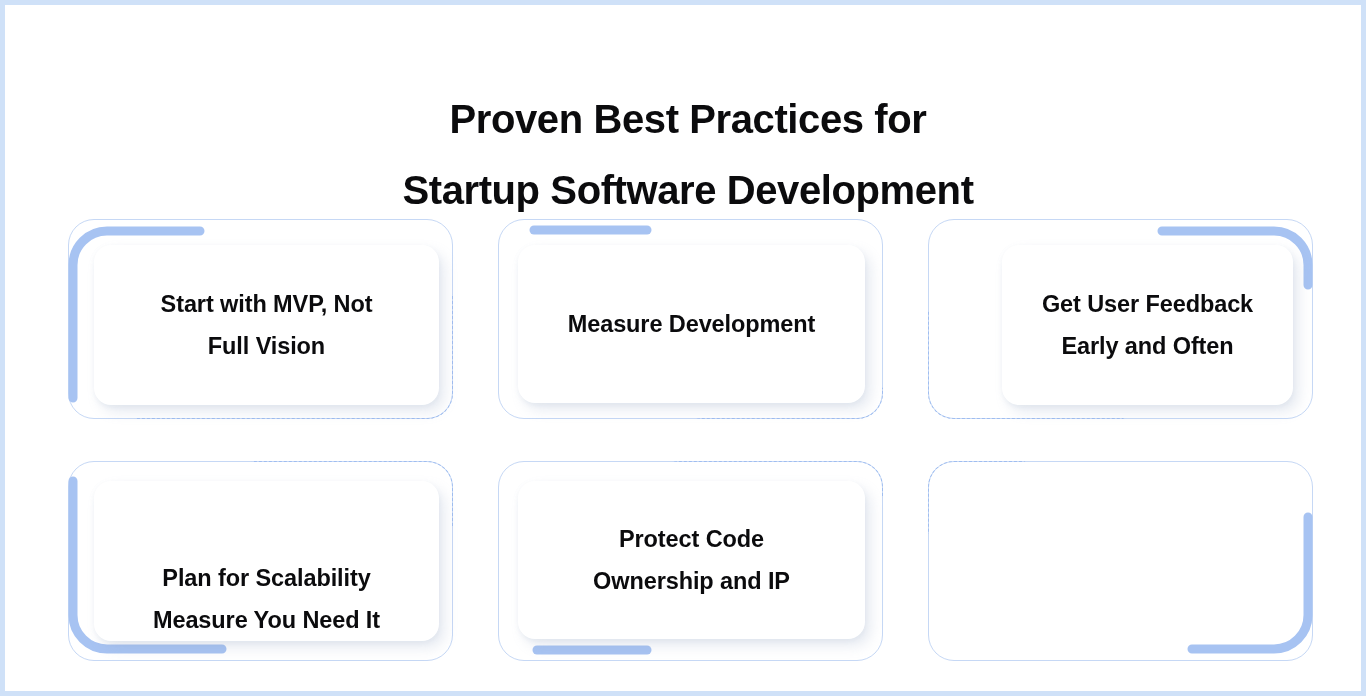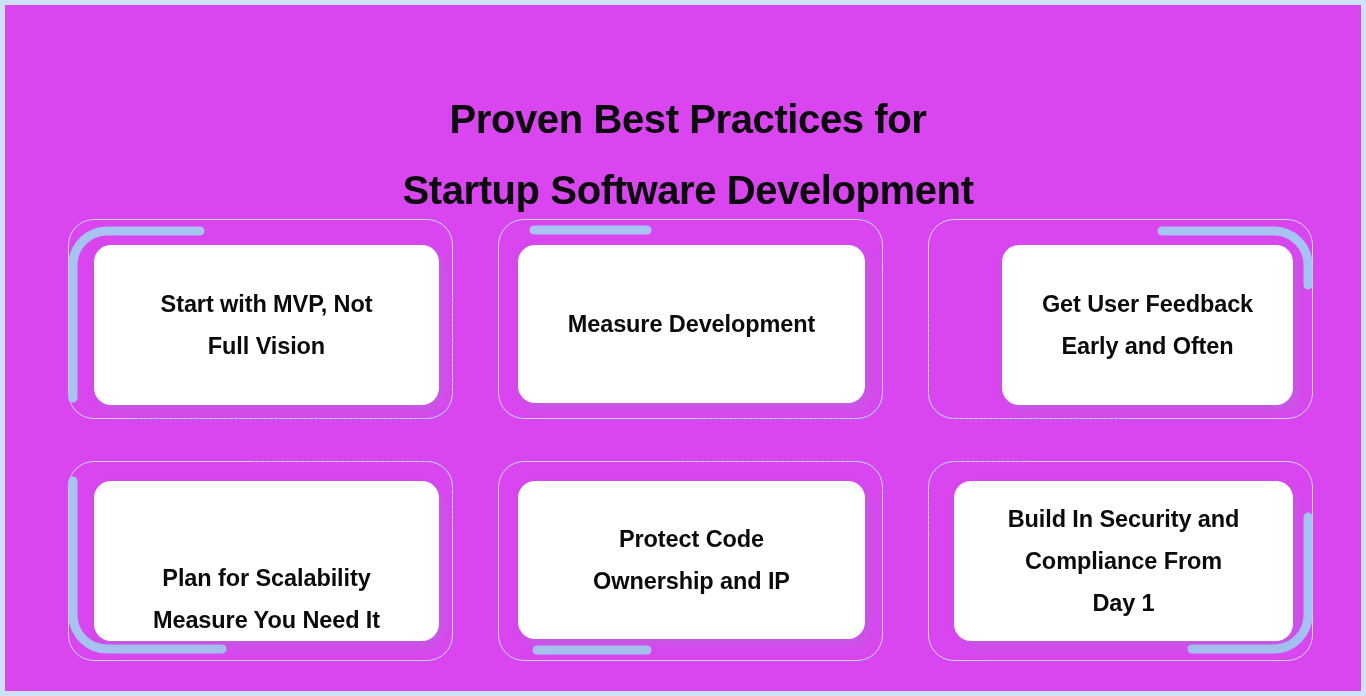--- a/index.html
+++ b/index.html
@@ -12,21 +12,21 @@
     overflow: hidden;
     font-family: "Liberation Sans", sans-serif;
     background: #d7e6fa;
   }
 
   .poster {
     position: relative;
     box-sizing: border-box;
     width: 1366px;
     height: 696px;
-    background: #d946ef;
+    background: #ffffff;
     border: 5px solid #cfe1f8;
     overflow: hidden;
   }
 
   
   .heading {
     position: absolute;
     left: 0;
     top: 52px;
     width: 1366px;
@@ -219,23 +219,16 @@
         </div>
       </div>
     </div>
 
     <div class="card v-botright dash-tl">
       <div class="frame"></div>
       <div class="frame-dash"></div>
       <svg class="accent" viewBox="0 0 397 212" preserveAspectRatio="none">
         <path d="M 386 62 L 386 160 A 34 34 0 0 1 352 194 L 270 194"></path>
       </svg>
-      <div class="panel">
-        <div class="panel-text">
-          <span>Build In Security and</span><br>
-          <span>Compliance From</span><br>
-          <span>Day 1</span>
-        </div>
-      </div>
     </div>
 
   </div>
 </div>
 
 </body></html>

